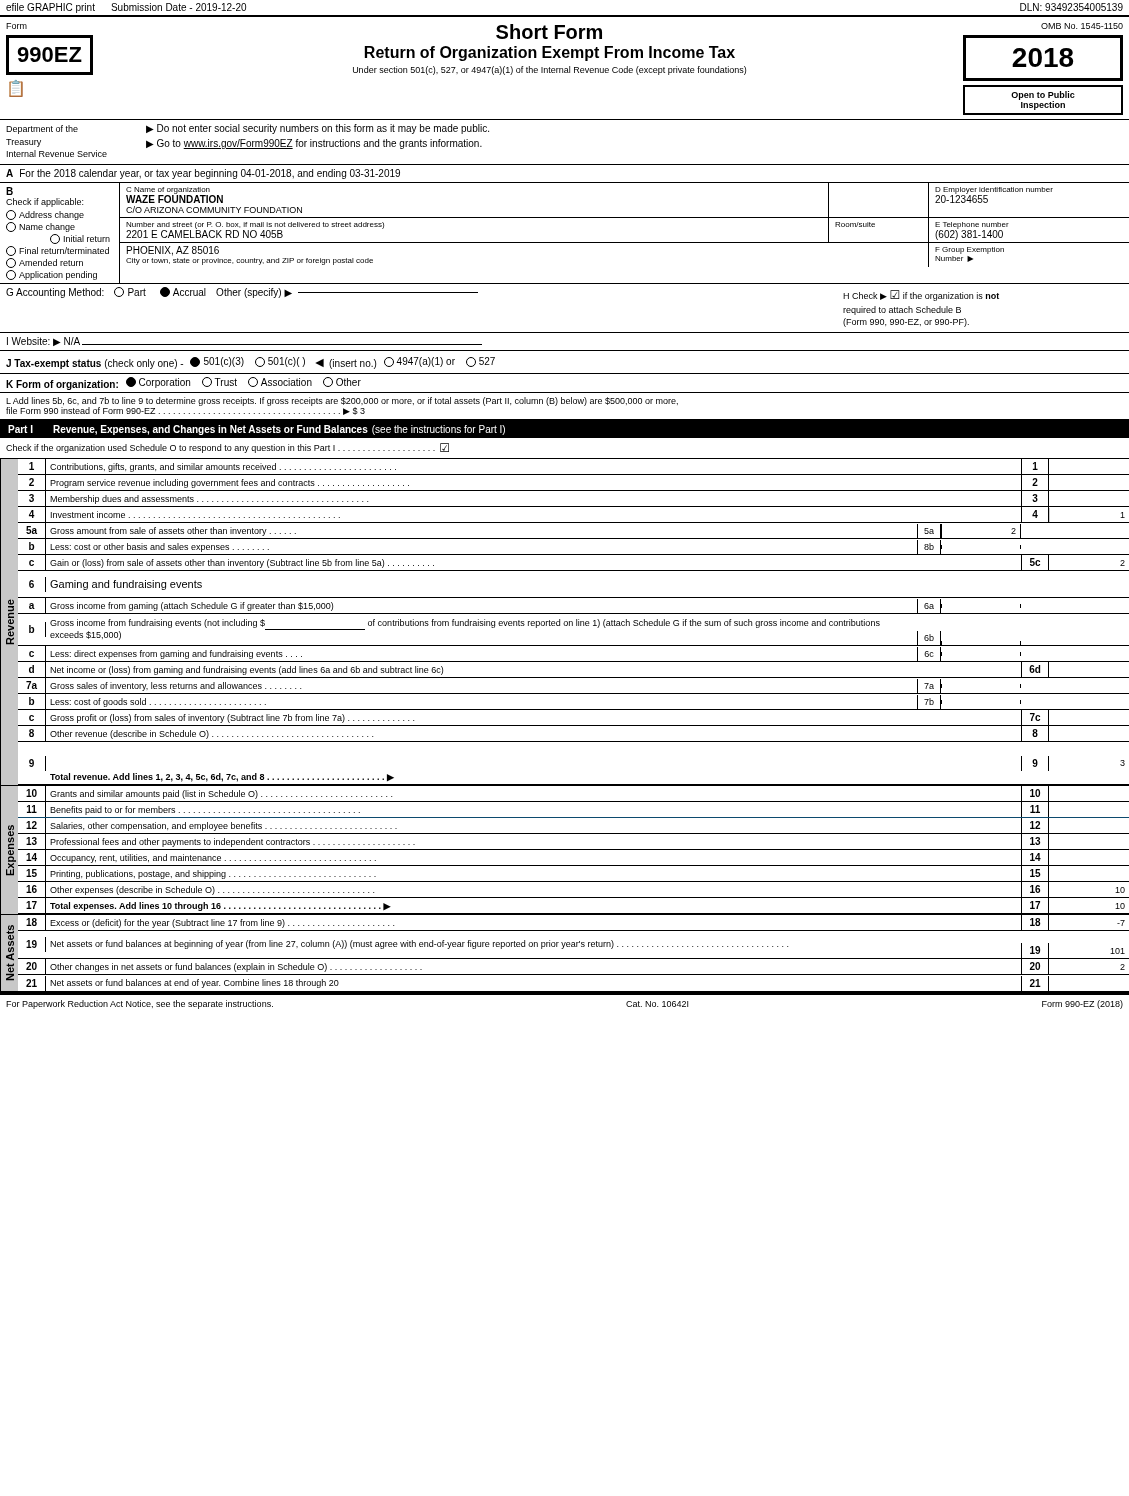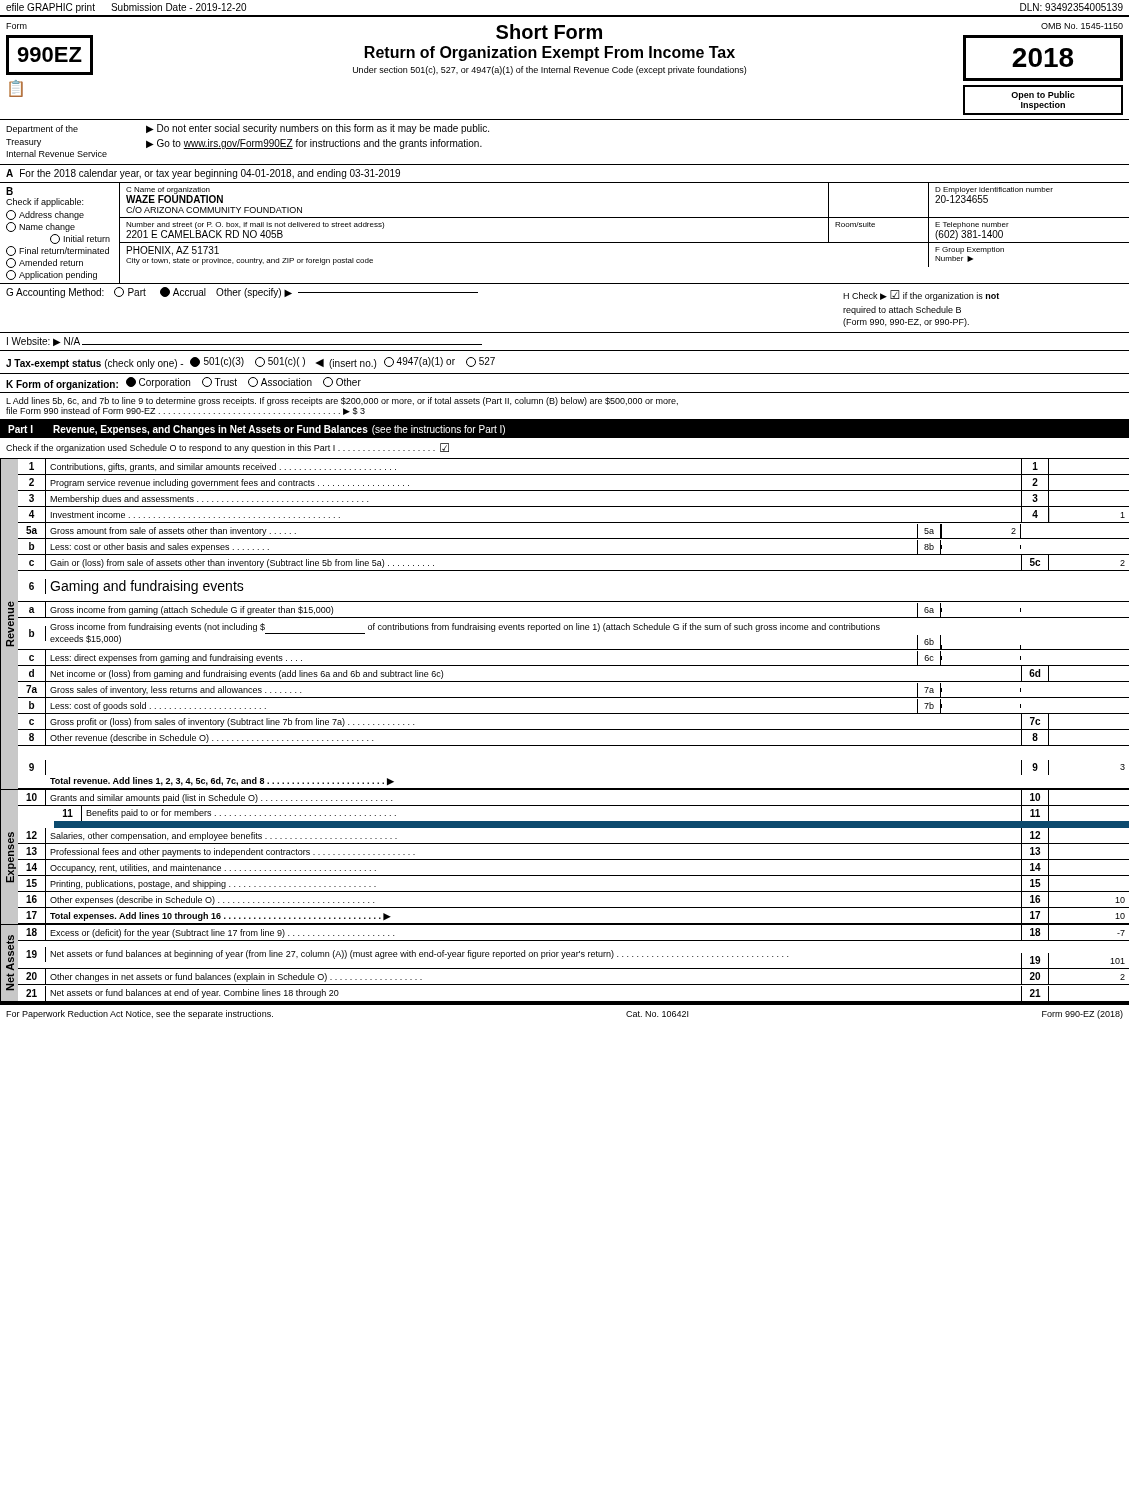--- a/index.html
+++ b/index.html
@@ -162,21 +162,21 @@
           <div style="font-size:8px;">Room/suite</div>
         </div>
         <div style="width:200px; padding:2px 6px;">
           <div style="font-size:8px;">E Telephone number</div>
           <div style="font-size:10px;">(602) 381-1400</div>
         </div>
       </div>
 
       <div style="display:flex;">
         <div style="flex:1; border-right:1px solid #000; padding:2px 6px;">
-          <div style="font-size:10px;">PHOENIX, AZ  51731</div>
+          <div style="font-size:10px;">PHOENIX, AZ  85016</div>
           <div style="font-size:8px;">City or town, state or province, country, and ZIP or foreign postal code</div>
         </div>
         <div style="width:200px; padding:2px 6px;">
           <div style="font-size:8px;">F Group Exemption</div>
           <div style="font-size:8px; display:flex; align-items:center; gap:4px;">
             <span>Number</span>
             <span>▶</span>
           </div>
         </div>
       </div>
@@ -320,21 +320,21 @@
 
       <div style="display:flex; border-bottom:1px solid #000; min-height:16px; align-items:center;">
         <div style="width:28px; text-align:center; border-right:1px solid #000; font-size:10px; font-weight:bold; padding:2px; display:flex;align-items:center;justify-content:center;">c</div>
         <div style="flex:1; padding:2px 4px; font-size:9px;">Gain or (loss) from sale of assets other than inventory (Subtract line 5b from line 5a) . . . . . . . . . .</div>
         <div style="width:28px; text-align:center; border-left:1px solid #000; border-right:1px solid #000; font-size:10px; font-weight:bold; padding:2px;">5c</div>
         <div style="width:80px; text-align:right; padding:2px 4px; font-size:9px;">2</div>
       </div>
 
       <div style="display:flex; border-bottom:1px solid #000; min-height:16px; align-items:center;">
         <div style="width:28px; text-align:center; border-right:1px solid #000; font-size:10px; font-weight:bold; padding:2px; display:flex;align-items:center;justify-content:center;">6</div>
-        <div style="flex:1; padding:7px 4px; font-size:14px;">Gaming and fundraising events</div>
+        <div style="flex:1; padding:7px 4px; font-size:11px;">Gaming and fundraising events</div>
         <div style="width:28px; padding:2px;"></div>
         <div style="width:80px; text-align:right; padding:2px 4px; font-size:9px;"></div>
       </div>
 
       <div style="display:flex; border-bottom:1px solid #000; min-height:16px; align-items:center;">
         <div style="width:28px; text-align:center; border-right:1px solid #000; font-size:10px; font-weight:bold; padding:2px; display:flex;align-items:center;justify-content:center;">a</div>
         <div style="flex:1; padding:2px 4px; font-size:9px;">Gross income from gaming (attach Schedule G if greater than $15,000)</div>
         <div style="width:24px; text-align:center; border-left:1px solid #000; border-right:1px solid #000; font-size:9px; padding:2px;">6a</div>
         <div style="width:80px; border-left:1px solid #000; border-right:1px solid #000; text-align:right; padding:2px 4px; font-size:9px;"></div>
         <div style="width:28px; padding:2px;"></div>
@@ -411,21 +411,21 @@
     <div class="vertical-label-expenses">Expenses</div>
     <div style="flex:1;">
 
       <div style="display:flex; border-bottom:1px solid #000; min-height:16px; align-items:center;">
         <div style="width:28px; text-align:center; border-right:1px solid #000; font-size:10px; font-weight:bold; padding:2px; display:flex;align-items:center;justify-content:center;">10</div>
         <div style="flex:1; padding:2px 4px; font-size:9px;">Grants and similar amounts paid (list in Schedule O) . . . . . . . . . . . . . . . . . . . . . . . . . . .</div>
         <div style="width:28px; text-align:center; border-left:1px solid #000; border-right:1px solid #000; font-size:10px; font-weight:bold; padding:2px;">10</div>
         <div style="width:80px; text-align:right; padding:2px 4px; font-size:9px;"></div>
       </div>
 
-      <div style="display:flex; border-bottom:7px solid #0c4a6e; min-height:16px; align-items:flex-start;margin-left:36px;">
+      <div style="display:flex; border-bottom:1px solid #0c4a6e; min-height:16px; align-items:flex-end;">
         <div style="width:28px; text-align:center; border-right:1px solid #000; font-size:10px; font-weight:bold; padding:2px; display:flex;align-items:center;justify-content:center;">11</div>
         <div style="flex:1; padding:2px 4px; font-size:9px;">Benefits paid to or for members . . . . . . . . . . . . . . . . . . . . . . . . . . . . . . . . . . . . .</div>
         <div style="width:28px; text-align:center; border-left:1px solid #000; border-right:1px solid #000; font-size:10px; font-weight:bold; padding:2px;">11</div>
         <div style="width:80px; text-align:right; padding:2px 4px; font-size:9px;"></div>
       </div>
 
       <div style="display:flex; border-bottom:1px solid #000; min-height:16px; align-items:flex-end;">
         <div style="width:28px; text-align:center; border-right:1px solid #000; font-size:10px; font-weight:bold; padding:2px; display:flex;align-items:center;justify-content:center;">12</div>
         <div style="flex:1; padding:2px 4px; font-size:9px;">Salaries, other compensation, and employee benefits . . . . . . . . . . . . . . . . . . . . . . . . . . .</div>
         <div style="width:28px; text-align:center; border-left:1px solid #000; border-right:1px solid #000; font-size:10px; font-weight:bold; padding:2px;">12</div>

